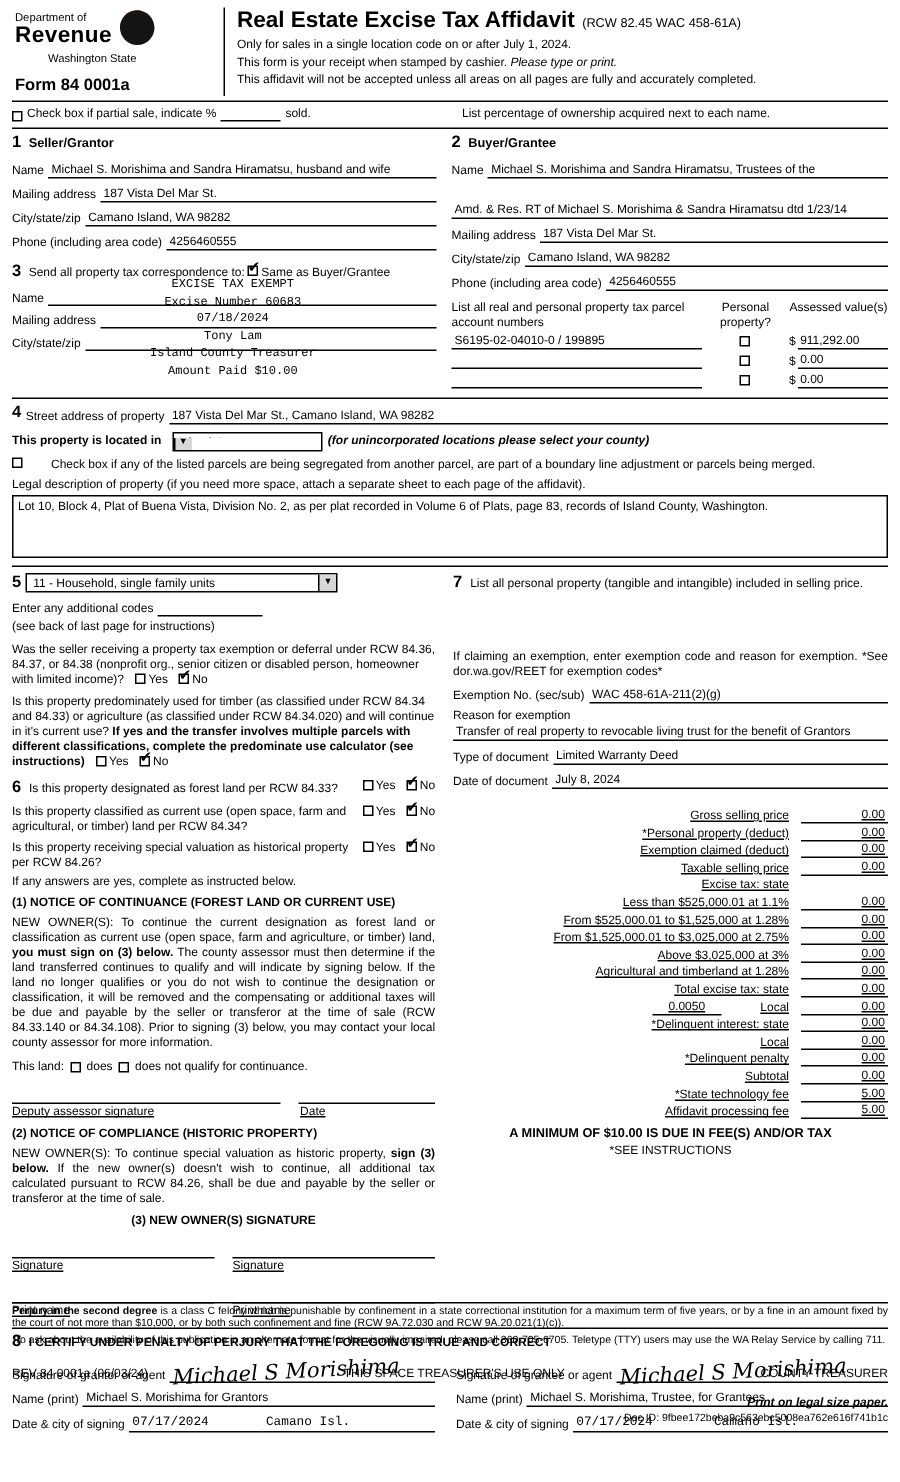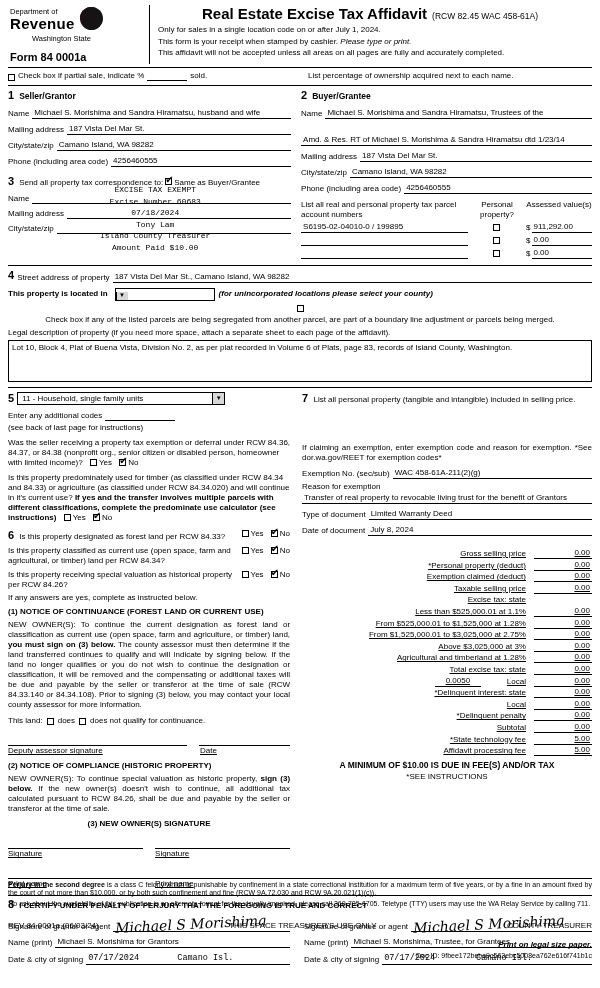--- a/index.html
+++ b/index.html
@@ -24,21 +24,21 @@
   .dept-state { font-size:7.5px; margin-left:22px; }
   .logo-mark { width:23px; height:23px; border-radius:50%; background:var(--logo-dark,#141414);
     position:relative; overflow:hidden; flex:none; }
   .logo-mark::before { content:""; position:absolute; width:22px; height:22px; border-radius:50%;
     background:var(--logo-red,#b5121b); left:-7px; top:-8px; }
   .logo-mark::after { content:""; position:absolute; width:19px; height:19px; border-radius:50%;
     background:var(--logo-dark,#141414); left:-3px; top:-4px; }
   .form-no { font-size:11px; font-weight:bold; margin-top:7px; }
   .hdr-right { flex:1; padding-left:8px; }
   .title-line { display:flex; align-items:baseline; gap:5px; }
-  .title { font-size:15px; font-weight:bold;margin-left:44px; }
+  .title { font-size:15px; font-weight:bold; }
   .title-ref { font-size:8.5px; }
   .hnote { font-size:8px; margin-top:1.5px; }
 
   
   .cb { display:inline-block; width:7px; height:7px; border:1px solid #000; background:#fff;
     position:relative; vertical-align:-1px; flex:none; }
   .cb.checked::after { content:"\2714"; position:absolute; left:-1px; top:-5px; font-size:10px; }
   .fill { border-bottom:1px solid #000; min-height:10px; padding:0 2px; }
   .fline { display:flex; align-items:flex-end; margin-top:5px; }
   .fline .lbl { white-space:nowrap; margin-right:3px; flex:none; }
@@ -76,21 +76,21 @@
   .ph3 { width:66px; text-align:center; flex:none; }
   .parcel-row { display:flex; align-items:flex-end; height:13px; gap:4px; }
   .pr-num { flex:1; border-bottom:1px solid #000; padding:0 2px; }
   .pr-pp { width:50px; text-align:center; flex:none; }
   .pr-val { width:66px; display:flex; align-items:flex-end; flex:none; }
   .pr-val .cur { margin-right:2px; flex:none; }
   .pr-val .val { flex:1; border-bottom:1px solid #000; padding:0 1px; }
 
   
   .s4 { border-top:1px solid #000; margin-top:6px; padding-top:1px; }
-  .cbline { display:flex; gap:3px; margin-top:4px; align-items:center;flex-direction:column; }
+  .cbline { display:flex; gap:19px; margin-top:4px; align-items:flex-start; }
   .legal-label { margin-top:3px; }
   .legal-box { border:1px solid #000; min-height:42px; padding:2px 3px; margin-top:2px; }
 
   
   .cols2 { display:flex; border-top:1px solid #000; margin-top:5px; padding-top:4px; }
   .c2-left { width:49.5%; padding-right:7px; }
   .c2-right { width:50.5%; padding-left:5px; }
   .s5head { display:flex; align-items:center; }
   .dd-land { width:208px; }
   .dd-county { width:100px; margin:0 4px;flex-direction:column; }

